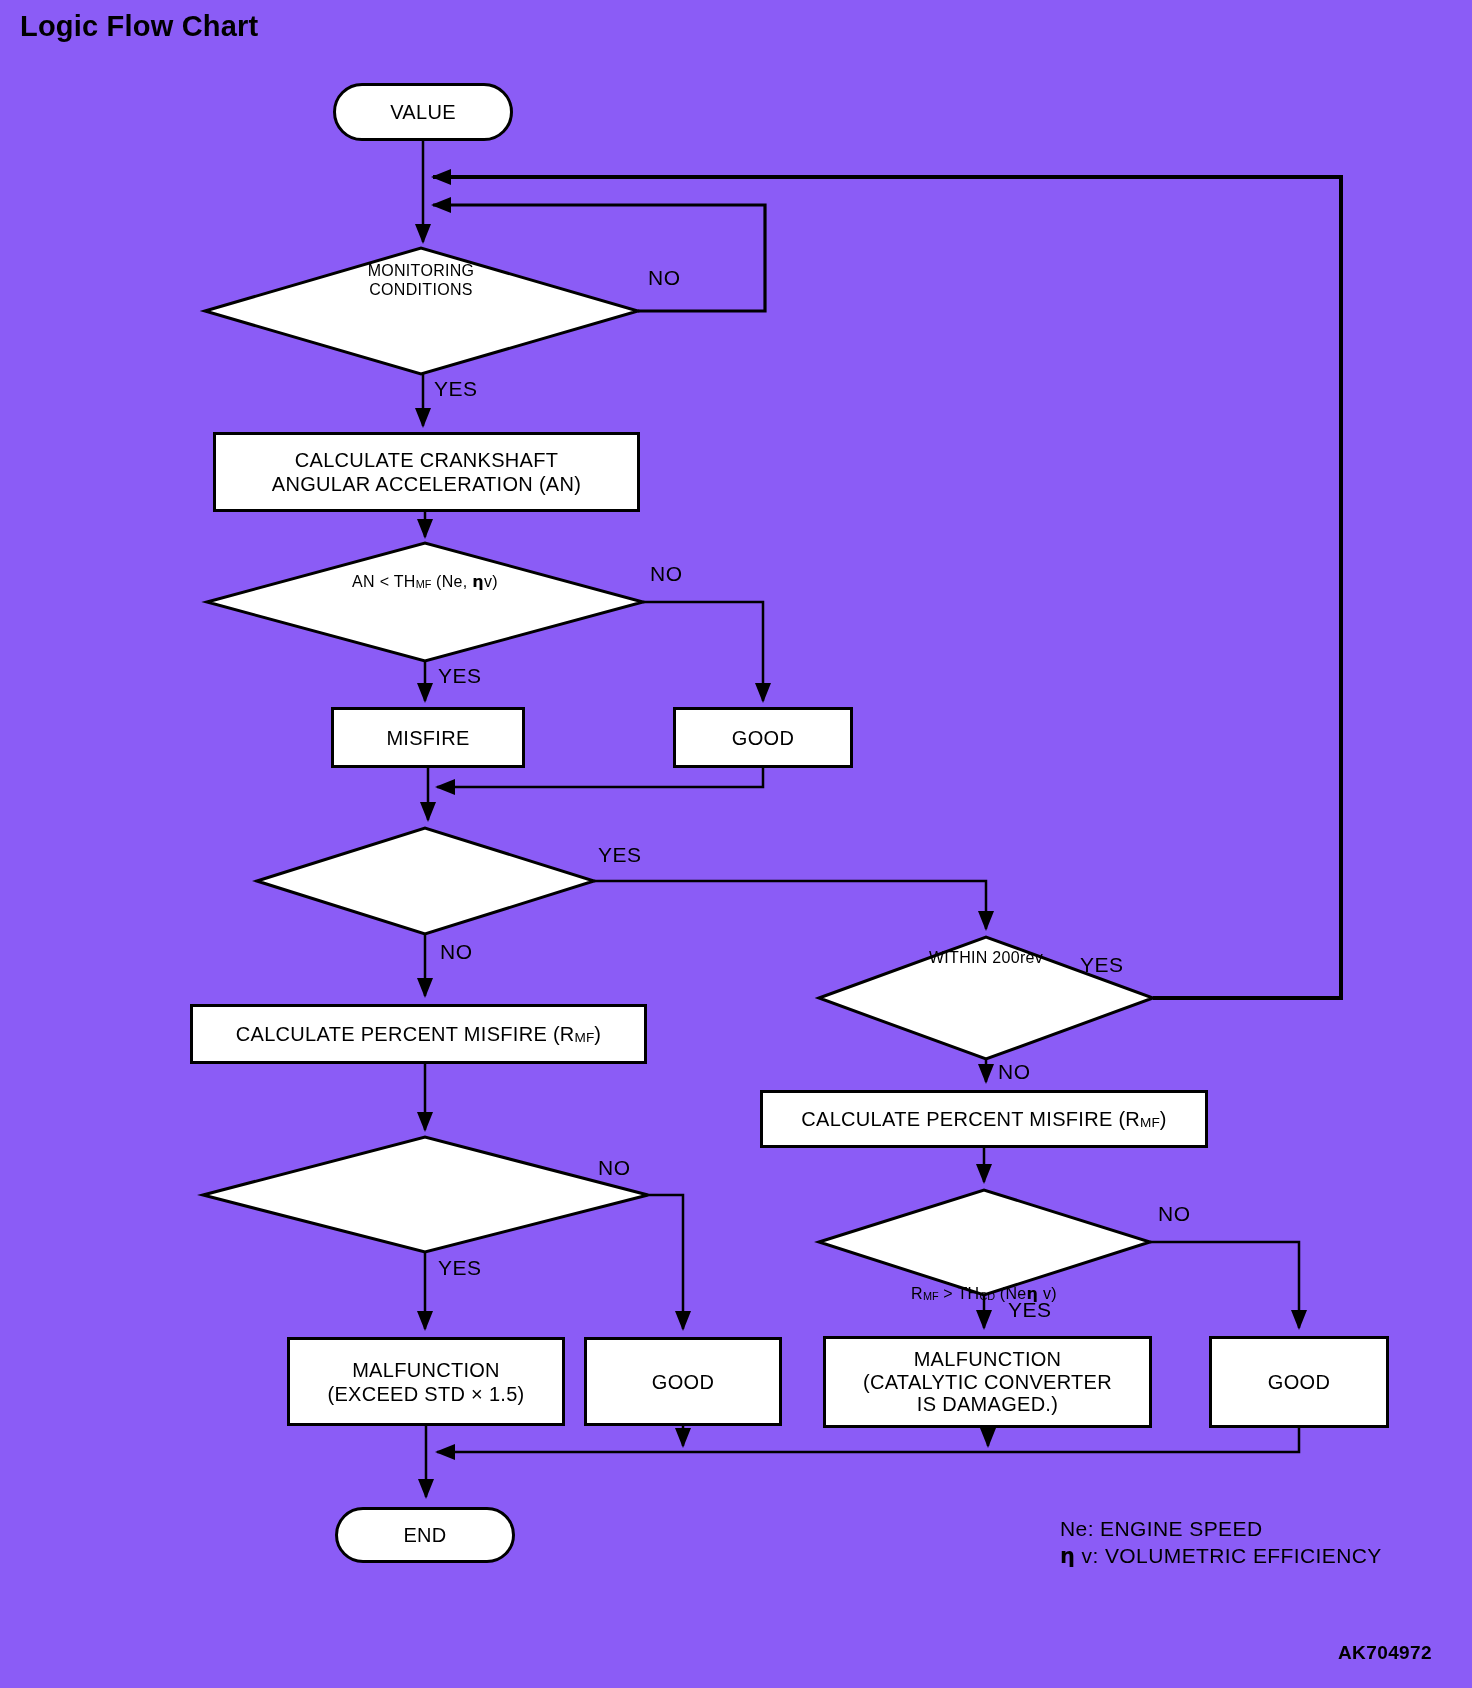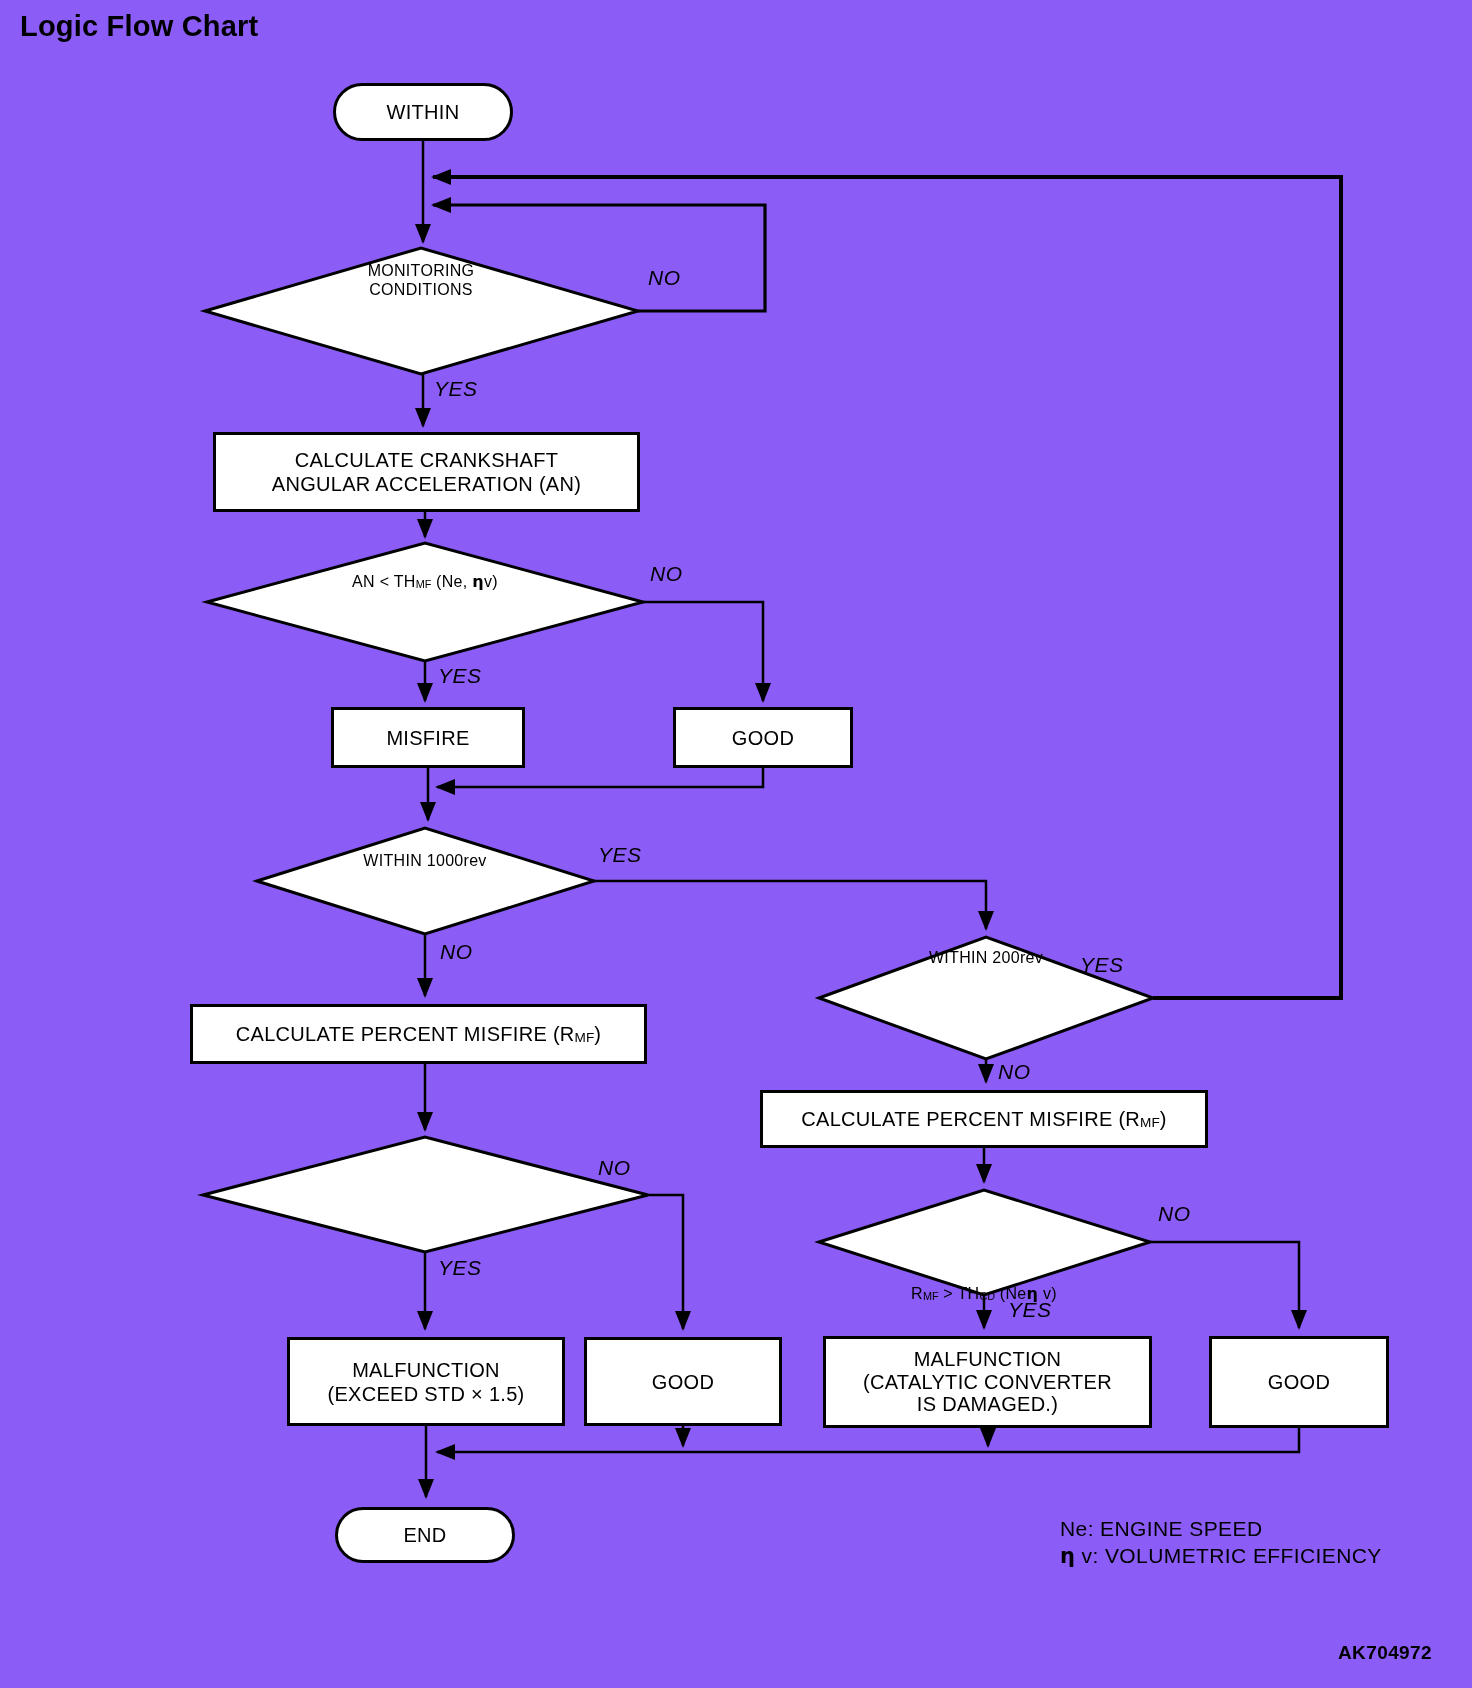--- a/index.html
+++ b/index.html
@@ -5,21 +5,21 @@
   html,body{margin:0;padding:0;background:#fff;}
   #page{position:relative;width:1472px;height:1688px;background:#8b5cf6;
         font-family:"Liberation Sans","DejaVu Sans",sans-serif;color:#000;overflow:hidden;}
   #wires{position:absolute;left:0;top:0;width:1472px;height:1688px;}
   .box{position:absolute;box-sizing:border-box;border:3px solid #000;background:#fff;
        display:flex;flex-direction:column;align-items:center;justify-content:center;
        text-align:center;font-size:20px;line-height:1.2;letter-spacing:.3px;}
   .pill{border-radius:30px;}
   .dtext{position:absolute;display:flex;justify-content:center;
          text-align:center;font-size:16px;line-height:1.2;letter-spacing:.3px;}
-  .lbl{position:absolute;font-size:21px;letter-spacing:.5px;font-style:italic;}
+  .lbl{position:absolute;font-size:21px;letter-spacing:.5px;}
   .sb{font-size:0.68em;vertical-align:-0.08em;letter-spacing:0;}
   .eta{font-weight:bold;font-family:"DejaVu Sans",sans-serif;}
   #title{position:absolute;left:20px;top:10px;font-size:29px;font-weight:bold;letter-spacing:.2px;}
   #legend{position:absolute;left:1032px;top:1516px;font-size:21px;line-height:1.28;letter-spacing:.4px;margin-left:28px;}
   #code{position:absolute;left:1240px;top:1642px;width:192px;text-align:right;
         font-size:19px;font-weight:bold;letter-spacing:.4px;}
 </style>
 </head>
 <body>
 
@@ -83,35 +83,32 @@
       <polygon points="205,311 421,248 638,311 421,374"></polygon>
       <polygon points="207,602 425,543 643,602 425,661"></polygon>
       <polygon points="257,881 425,828 594,881 425,934"></polygon>
       <polygon points="203,1195 425,1137 648,1195 425,1252"></polygon>
       <polygon points="819,998 986,937 1153,998 986,1059"></polygon>
       <polygon points="819,1242 984,1190 1150,1242 984,1295"></polygon>
     </g>
   </svg>
 
   <div class="box pill" style="left:333px;top:83px;width:180px;height:58px;">
-    <span>WITHIN</span>
+    <span>VALUE</span>
   </div>
   <div class="box pill" style="left:335px;top:1507px;width:180px;height:56px;">
     <span>END</span>
   </div>
 
   <div class="dtext" style="left:271px;top:261px;width:300px;height:100px;">
     <span><span>MONITORING</span><br>
     <span>CONDITIONS</span></span>
   </div>
   <div class="dtext" style="left:255px;top:572px;width:340px;height:60px;">
     <span><span>AN &lt; TH</span><span class="sb">MF</span><span> (Ne, </span><span class="eta">η</span><span>v)</span></span>
-  </div>
-  <div class="dtext" style="left:285px;top:851px;width:280px;height:60px;">
-    <span>WITHIN 1000rev</span>
   </div>
   <div class="dtext" style="left:846px;top:948px;width:280px;height:60px;">
     <span>WITHIN 200rev</span>
   </div>
   <div class="dtext" style="left:834px;top:1284px;width:300px;height:60px;">
     <span><span>R</span><span class="sb">MF</span><span> &gt; TH</span><span class="sb">CD</span><span> (Ne</span><span class="eta">η</span><span> v)</span></span>
   </div>
 
   <div class="box" style="left:331px;top:707px;width:194px;height:61px;">
     <span>MISFIRE</span>

